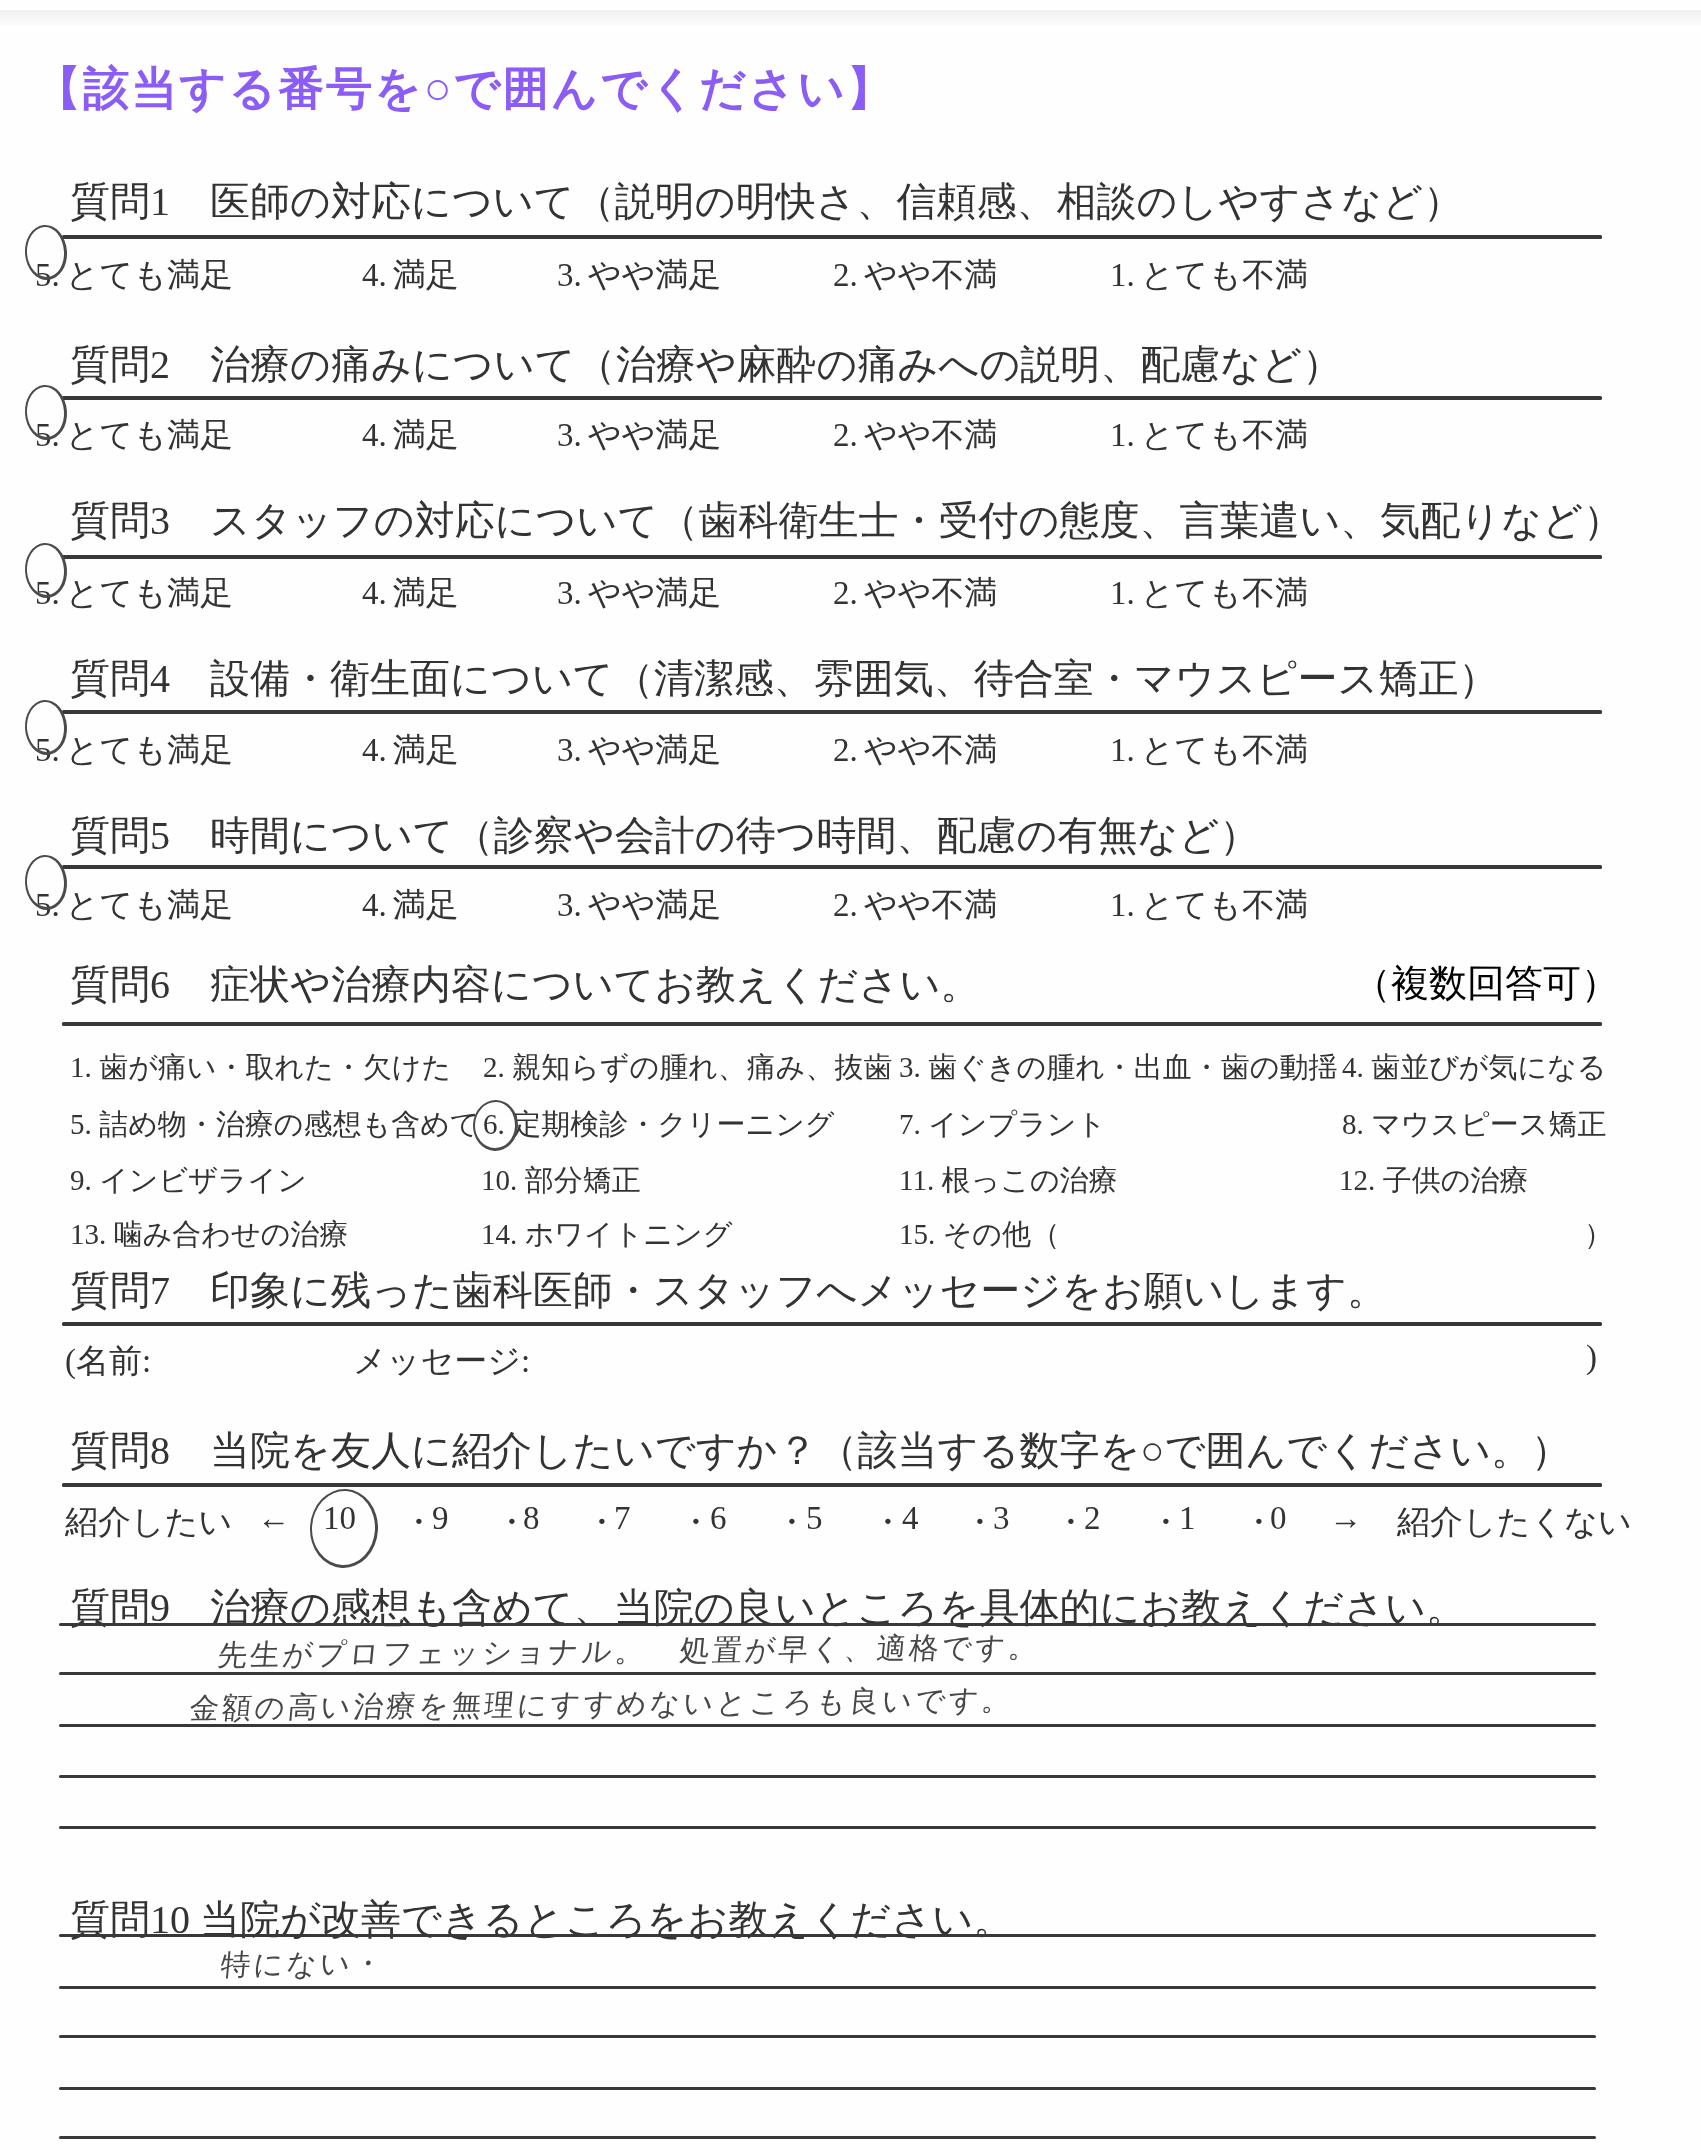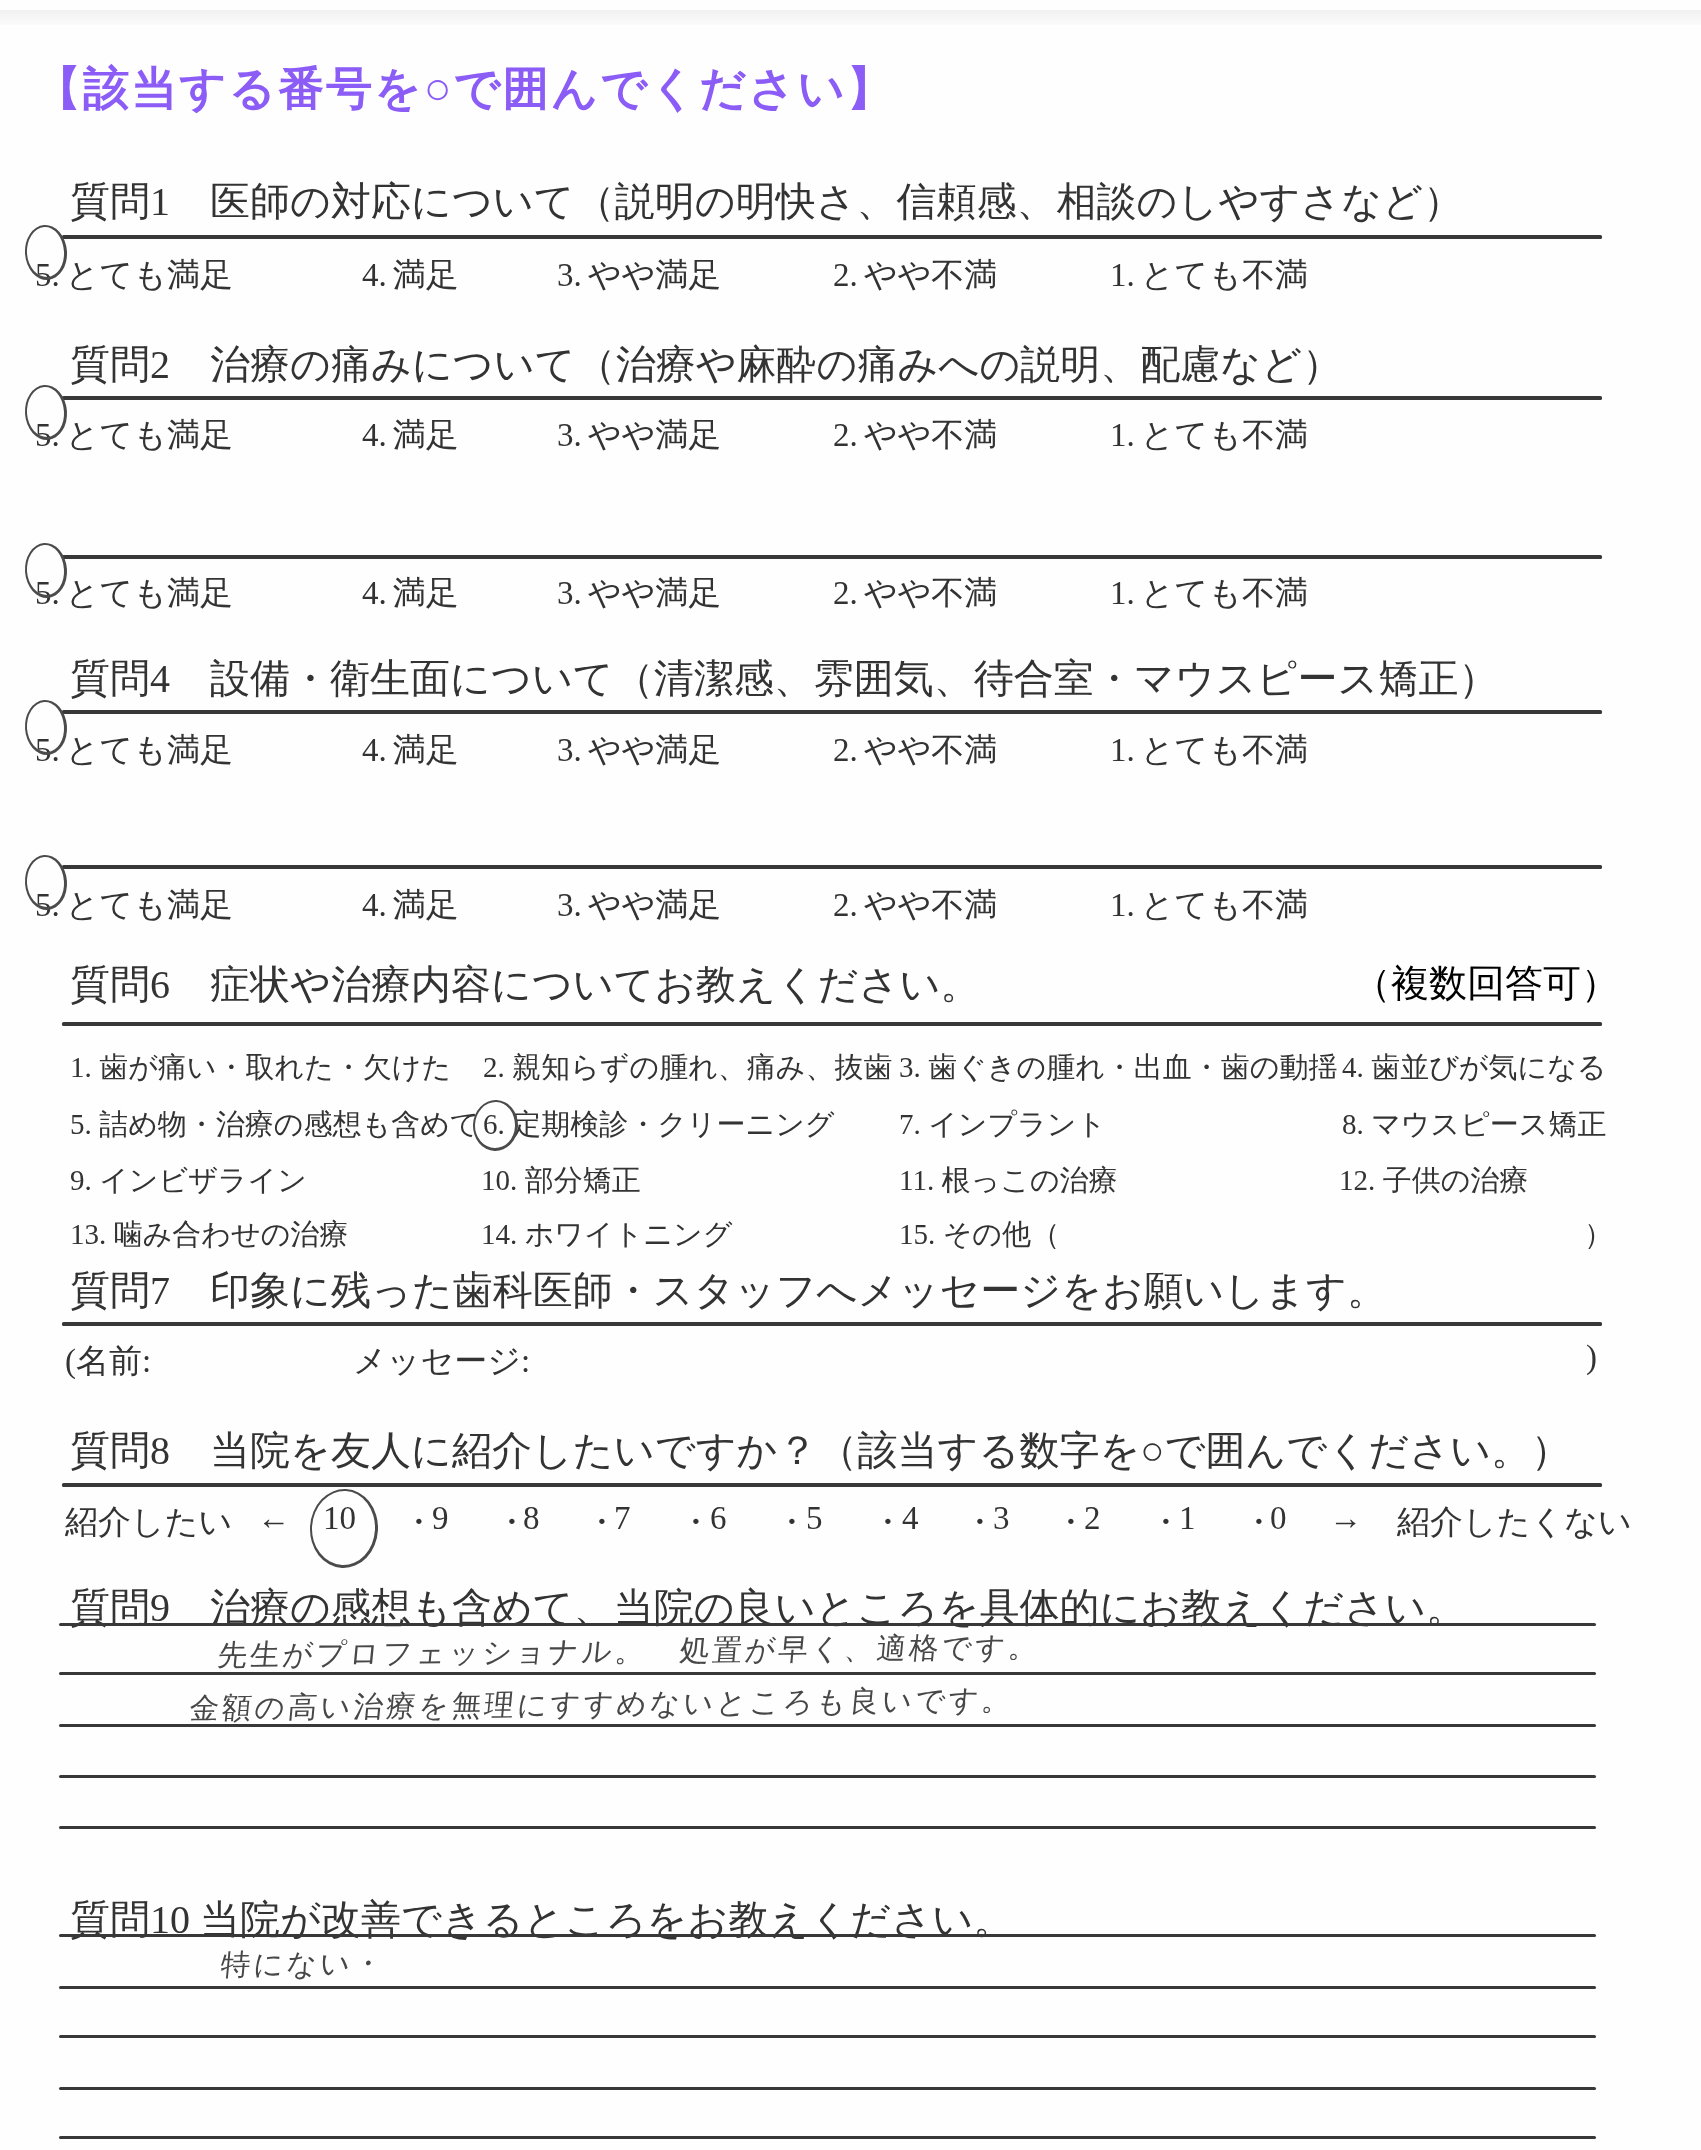--- a/index.html
+++ b/index.html
@@ -80,39 +80,41 @@
   <div class="qheader" style="top:337px">質問2　治療の痛みについて（治療や麻酔の痛みへの説明、配慮など）</div>
   <div class="rule" style="top:396px"></div>
   <div class="optrow" style="top:413px">
     <span class="opt" style="left:35px"><span class="numwrap"><span class="circle c5"></span><span class="num">5.</span></span><span>とても満足</span></span>
     <span class="opt" style="left:362px"><span class="num">4.</span><span>満足</span></span>
     <span class="opt" style="left:557px"><span class="num">3.</span><span>やや満足</span></span>
     <span class="opt" style="left:833px"><span class="num">2.</span><span>やや不満</span></span>
     <span class="opt" style="left:1110px"><span class="num">1.</span><span>とても不満</span></span>
   </div>
 
+  <div class="qheader" style="top:493px">質問3　スタッフの対応について（歯科衛生士・受付の態度、言葉遣い、気配りなど）</div>
   <div class="rule" style="top:555px"></div>
   <div class="optrow" style="top:571px">
     <span class="opt" style="left:35px"><span class="numwrap"><span class="circle c5"></span><span class="num">5.</span></span><span>とても満足</span></span>
     <span class="opt" style="left:362px"><span class="num">4.</span><span>満足</span></span>
     <span class="opt" style="left:557px"><span class="num">3.</span><span>やや満足</span></span>
     <span class="opt" style="left:833px"><span class="num">2.</span><span>やや不満</span></span>
     <span class="opt" style="left:1110px"><span class="num">1.</span><span>とても不満</span></span>
   </div>
 
   <div class="qheader" style="top:651px">質問4　設備・衛生面について（清潔感、雰囲気、待合室・マウスピース矯正）</div>
   <div class="rule" style="top:710px"></div>
   <div class="optrow" style="top:728px">
     <span class="opt" style="left:35px"><span class="numwrap"><span class="circle c5"></span><span class="num">5.</span></span><span>とても満足</span></span>
     <span class="opt" style="left:362px"><span class="num">4.</span><span>満足</span></span>
     <span class="opt" style="left:557px"><span class="num">3.</span><span>やや満足</span></span>
     <span class="opt" style="left:833px"><span class="num">2.</span><span>やや不満</span></span>
     <span class="opt" style="left:1110px"><span class="num">1.</span><span>とても不満</span></span>
   </div>
 
+  <div class="qheader" style="top:808px">質問5　時間について（診察や会計の待つ時間、配慮の有無など）</div>
   <div class="rule" style="top:865px"></div>
   <div class="optrow" style="top:883px">
     <span class="opt" style="left:35px"><span class="numwrap"><span class="circle c5"></span><span class="num">5.</span></span><span>とても満足</span></span>
     <span class="opt" style="left:362px"><span class="num">4.</span><span>満足</span></span>
     <span class="opt" style="left:557px"><span class="num">3.</span><span>やや満足</span></span>
     <span class="opt" style="left:833px"><span class="num">2.</span><span>やや不満</span></span>
     <span class="opt" style="left:1110px"><span class="num">1.</span><span>とても不満</span></span>
   </div>
 
   <div class="qheader" style="top:957px">質問6　症状や治療内容についてお教えください。</div>

